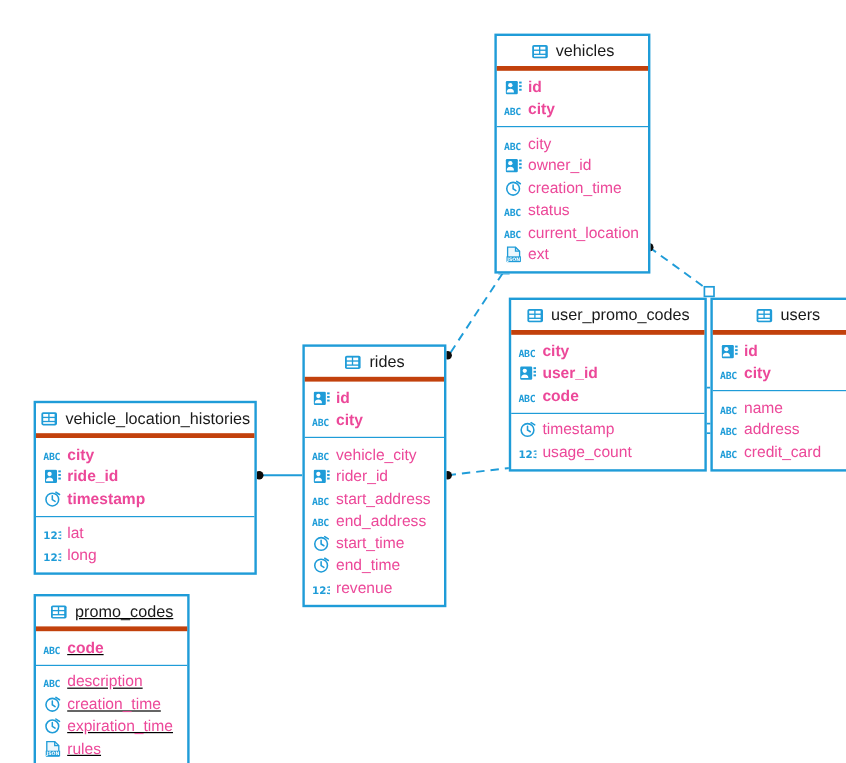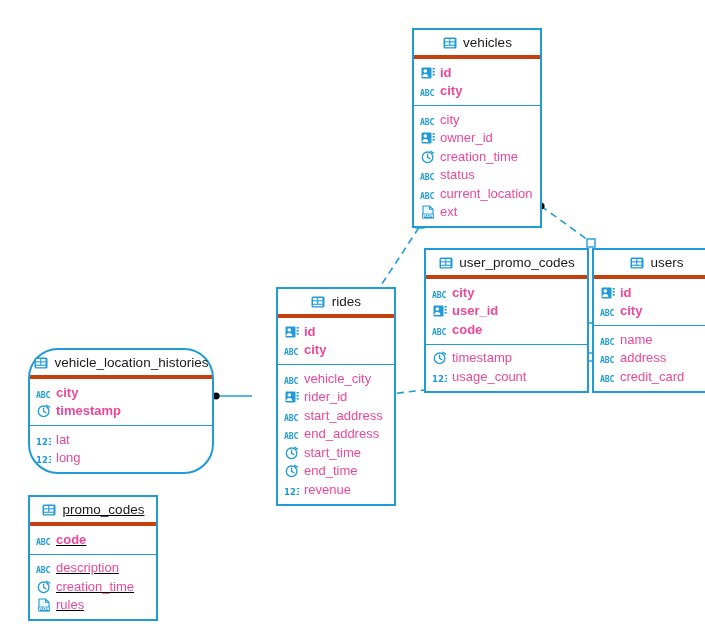--- a/index.html
+++ b/index.html
@@ -299,21 +299,21 @@
           <div class="t-row">
             <span class="ic">
               <svg width="15" height="11" viewBox="0 0 15 11">
            <text x="0" y="8.6" font-family="DejaVu Sans Mono, monospace" font-size="8.2" font-weight="bold" fill="#1f9cd8" letter-spacing="-0.2">ABC</text>
          </svg>
             </span>
             <span class="lbl">credit_card</span>
           </div>
         </div>
       </div>
-      <div class="table-node" style="left: 252px; top: 287px; width: 120px; margin-left: 24px;">
+      <div class="table-node" style="left: 252px; top: 287px; width: 120px;">
         <div class="t-title">
           <span class="ic">
             <svg width="14" height="14" viewBox="0 0 14 14">
            <rect x="0.5" y="1.5" width="13" height="11" rx="1.5" fill="#1f9cd8"></rect>
            <rect x="2" y="3" width="4.2" height="2.3" fill="#fff"></rect>
            <rect x="7.3" y="3" width="4.2" height="2.3" fill="#fff"></rect>
            <rect x="2" y="6.4" width="4.2" height="2.3" fill="#fff"></rect>
            <rect x="7.3" y="6.4" width="4.2" height="2.3" fill="#fff"></rect>
            <rect x="2" y="9.8" width="9.5" height="1.4" fill="#fff"></rect>
          </svg>
@@ -404,21 +404,21 @@
           <div class="t-row">
             <span class="ic">
               <svg width="15" height="11" viewBox="0 0 15 11">
            <text x="0" y="8.8" font-family="DejaVu Sans, sans-serif" font-size="8.6" font-weight="bold" fill="#1f9cd8">123</text>
          </svg>
             </span>
             <span class="lbl">revenue</span>
           </div>
         </div>
       </div>
-      <div class="table-node" style="left: 28px; top: 348px; width: 186px; border-radius: 30px;">
+      <div class="table-node" style="left: 28px; top: 334px; width: 186px;">
         <div class="t-title">
           <span class="ic">
             <svg width="14" height="14" viewBox="0 0 14 14">
            <rect x="0.5" y="1.5" width="13" height="11" rx="1.5" fill="#1f9cd8"></rect>
            <rect x="2" y="3" width="4.2" height="2.3" fill="#fff"></rect>
            <rect x="7.3" y="3" width="4.2" height="2.3" fill="#fff"></rect>
            <rect x="2" y="6.4" width="4.2" height="2.3" fill="#fff"></rect>
            <rect x="7.3" y="6.4" width="4.2" height="2.3" fill="#fff"></rect>
            <rect x="2" y="9.8" width="9.5" height="1.4" fill="#fff"></rect>
          </svg>
@@ -426,20 +426,33 @@
           <span>vehicle_location_histories</span>
         </div>
         <div class="t-section">
           <div class="t-row pk">
             <span class="ic">
               <svg width="15" height="11" viewBox="0 0 15 11">
            <text x="0" y="8.6" font-family="DejaVu Sans Mono, monospace" font-size="8.2" font-weight="bold" fill="#1f9cd8" letter-spacing="-0.2">ABC</text>
          </svg>
             </span>
             <span class="lbl">city</span>
+          </div>
+          <div class="t-row pk">
+            <span class="ic">
+              <svg width="14" height="13" viewBox="0 0 14 13">
+           <rect x="0.5" y="0.5" width="10" height="11" rx="1" fill="#1f9cd8"></rect>
+           <circle cx="4.3" cy="4" r="1.8" fill="#fff"></circle>
+           <path d="M1.3 10 a3 3 0 0 1 6 0 z" fill="#fff"></path>
+           <rect x="11.6" y="1" width="2.1" height="1.6" fill="#1f9cd8"></rect>
+           <rect x="11.6" y="4" width="2.1" height="1.6" fill="#1f9cd8"></rect>
+           <rect x="11.6" y="7" width="2.1" height="1.6" fill="#1f9cd8"></rect>
+         </svg>
+            </span>
+            <span class="lbl">ride_id</span>
           </div>
           <div class="t-row pk">
             <span class="ic">
               <svg width="14" height="14" viewBox="0 0 14 14">
            <circle cx="6.6" cy="7.3" r="5.3" fill="none" stroke="#1f9cd8" stroke-width="1.3"></circle>
            <path d="M6.6 4.2 L6.6 7.3 L8.9 8.8" fill="none" stroke="#1f9cd8" stroke-width="1.3" stroke-linecap="round"></path>
            <path d="M9.6 1.2 L12.6 3.1" fill="none" stroke="#1f9cd8" stroke-width="1.3" stroke-linecap="round"></path>
          </svg>
             </span>
             <span class="lbl">timestamp</span>
@@ -503,20 +516,30 @@
            <circle cx="6.6" cy="7.3" r="5.3" fill="none" stroke="#1f9cd8" stroke-width="1.3"></circle>
            <path d="M6.6 4.2 L6.6 7.3 L8.9 8.8" fill="none" stroke="#1f9cd8" stroke-width="1.3" stroke-linecap="round"></path>
            <path d="M9.6 1.2 L12.6 3.1" fill="none" stroke="#1f9cd8" stroke-width="1.3" stroke-linecap="round"></path>
          </svg>
             </span>
             <span class="lbl">creation_time</span>
           </div>
           <div class="t-row">
             <span class="ic">
               <svg width="14" height="14" viewBox="0 0 14 14">
+           <circle cx="6.6" cy="7.3" r="5.3" fill="none" stroke="#1f9cd8" stroke-width="1.3"></circle>
+           <path d="M6.6 4.2 L6.6 7.3 L8.9 8.8" fill="none" stroke="#1f9cd8" stroke-width="1.3" stroke-linecap="round"></path>
+           <path d="M9.6 1.2 L12.6 3.1" fill="none" stroke="#1f9cd8" stroke-width="1.3" stroke-linecap="round"></path>
+         </svg>
+            </span>
+            <span class="lbl">expiration_time</span>
+          </div>
+          <div class="t-row">
+            <span class="ic">
+              <svg width="14" height="14" viewBox="0 0 14 14">
            <path d="M2 1 H8.6 L12 4.3 V13 H2 Z" fill="#eef7fc" stroke="#1f9cd8" stroke-width="1.1"></path>
            <path d="M8.6 1 V4.3 H12" fill="none" stroke="#1f9cd8" stroke-width="1.1"></path>
            <rect x="1.1" y="8.6" width="12" height="4.6" fill="#1f9cd8"></rect>
            <text x="7.1" y="12.4" text-anchor="middle" font-family="DejaVu Sans, sans-serif" font-size="3.9" font-weight="bold" fill="#fff">JSON</text>
          </svg>
             </span>
             <span class="lbl">rules</span>
           </div>
         </div>
       </div>

